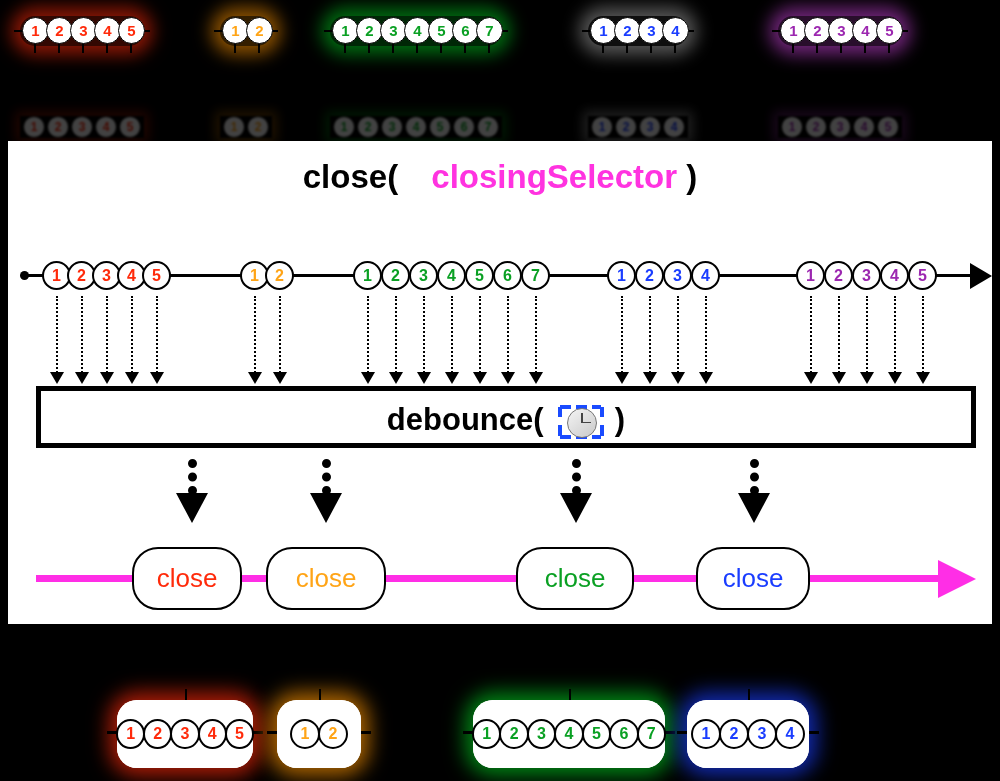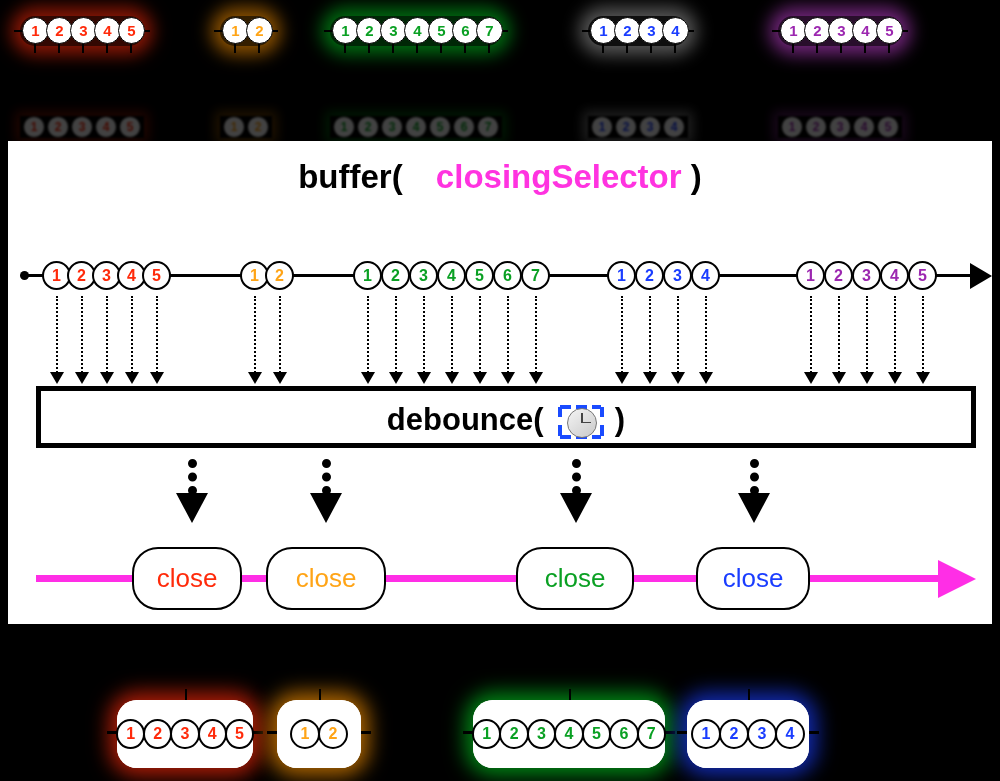--- a/index.html
+++ b/index.html
@@ -179,21 +179,21 @@
       <div class="marble" style="left: 3px; color: rgb(156, 39, 176);">1</div>
       <div class="marble" style="left: 27px; color: rgb(156, 39, 176);">2</div>
       <div class="marble" style="left: 51px; color: rgb(156, 39, 176);">3</div>
       <div class="marble" style="left: 75px; color: rgb(156, 39, 176);">4</div>
       <div class="marble" style="left: 99px; color: rgb(156, 39, 176);">5</div>
     </div>
   </div>
 
 <div id="panel">
 
-  <div id="title"><span>buffer( </span><span class="hl">closingSelector</span><span> )</span></div>
+  <div id="title"><span>close( </span><span class="hl">closingSelector</span><span> )</span></div>
 
   <div id="src-cap"></div>
   <div id="src-line"></div>
   <div id="src-arrow"></div>
   <div id="src-marbles">
       <div class="marble src-marble" style="left: 34px; color: rgb(255, 42, 10);">1</div>
       <div class="marble src-marble" style="left: 59px; color: rgb(255, 42, 10);">2</div>
       <div class="marble src-marble" style="left: 84px; color: rgb(255, 42, 10);">3</div>
       <div class="marble src-marble" style="left: 109px; color: rgb(255, 42, 10);">4</div>
       <div class="marble src-marble" style="left: 134px; color: rgb(255, 42, 10);">5</div>

